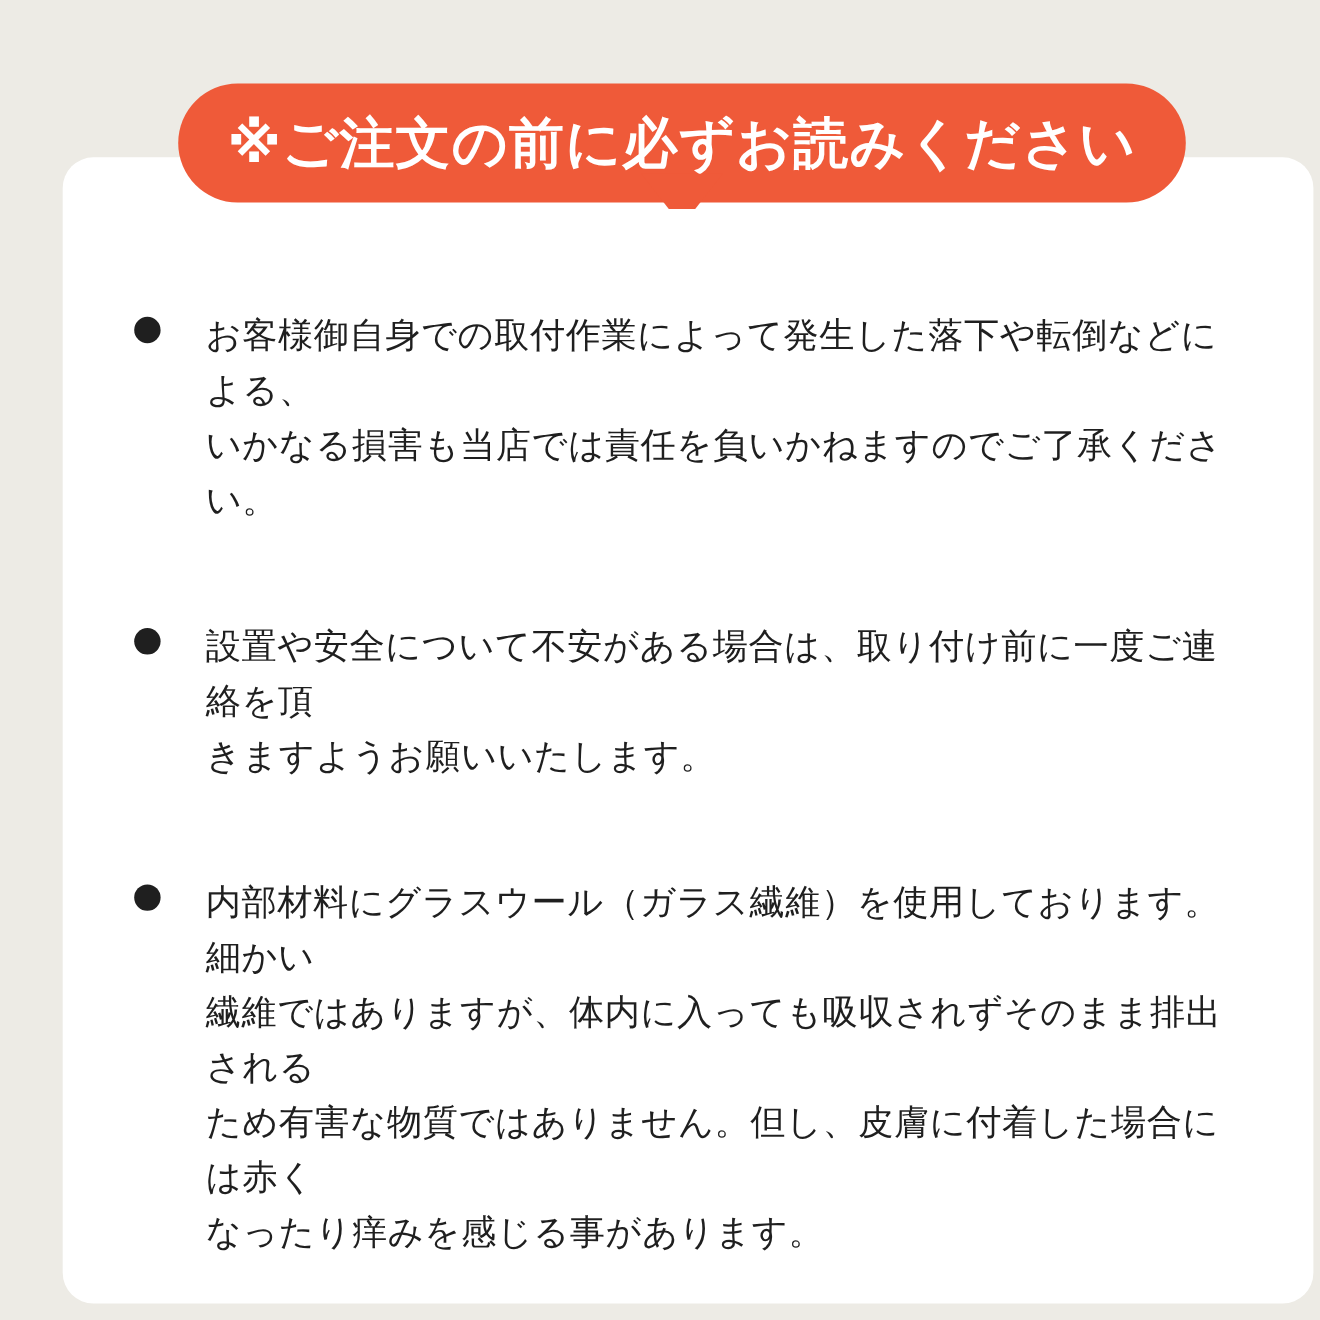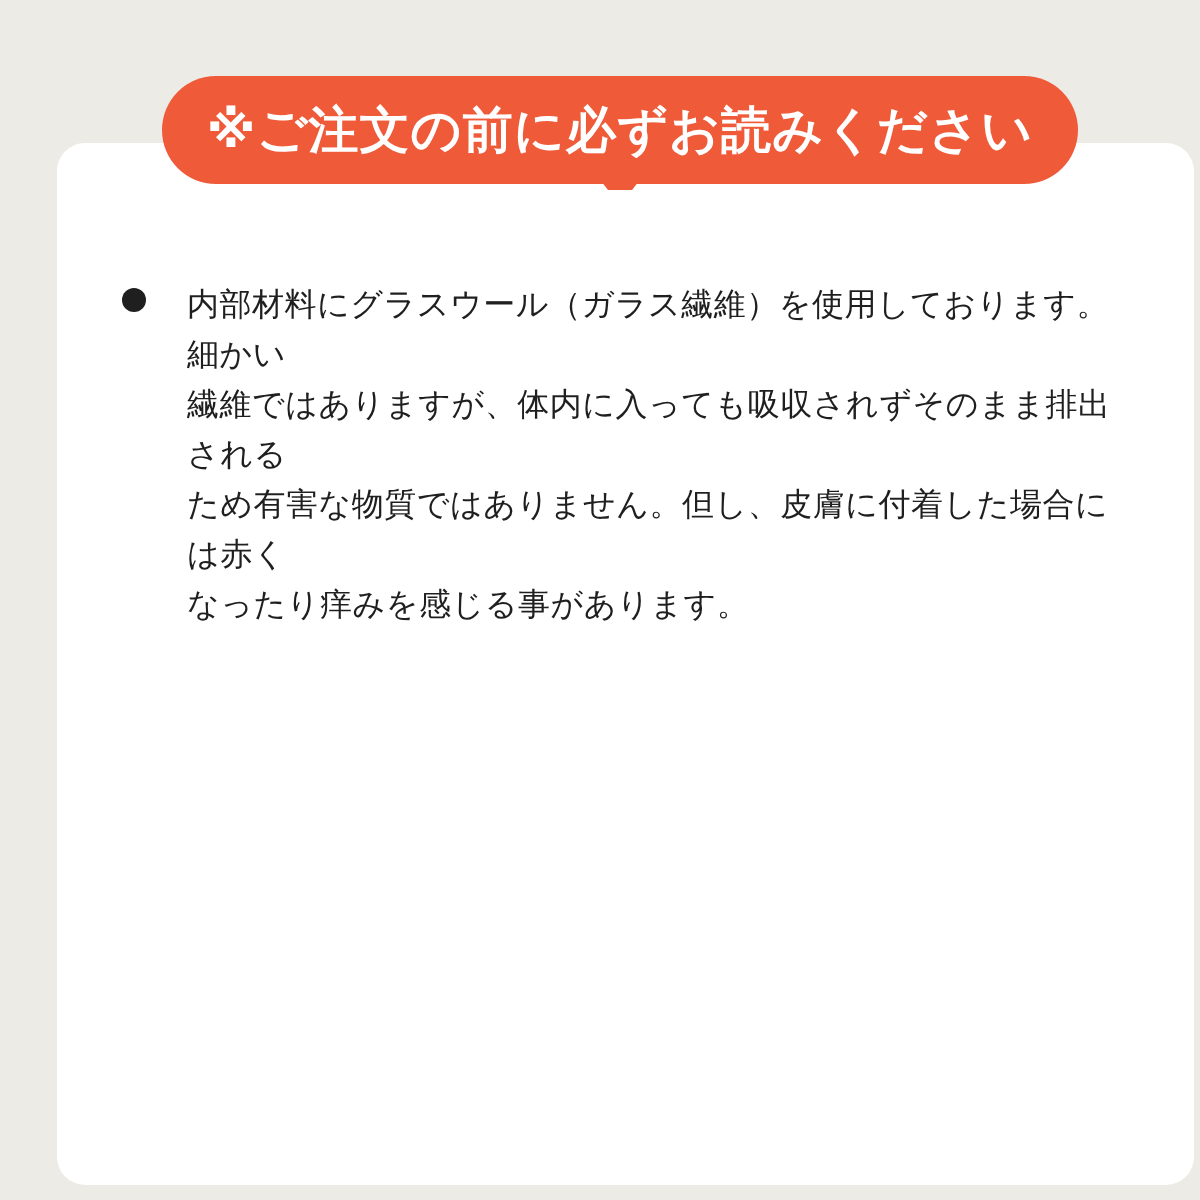--- a/index.html
+++ b/index.html
@@ -86,20 +86,30 @@
   <div class="card"></div>
 
   <div class="banner">
     <span class="banner-title">※ご注文の前に必ずお読みください</span>
     <span class="banner-tail"></span>
   </div>
 
   <ul class="notice-list">
     <li class="notice-item">
       <span class="dot"></span>
+      <span class="notice-text">お客様御自身での取付作業によって発生した落下や転倒などによる、
+いかなる損害も当店では責任を負いかねますのでご了承ください。</span>
+    </li>
+    <li class="notice-item">
+      <span class="dot"></span>
+      <span class="notice-text">設置や安全について不安がある場合は、取り付け前に一度ご連絡を頂
+きますようお願いいたします。</span>
+    </li>
+    <li class="notice-item">
+      <span class="dot"></span>
       <span class="notice-text">内部材料にグラスウール（ガラス繊維）を使用しております。細かい
 繊維ではありますが、体内に入っても吸収されずそのまま排出される
 ため有害な物質ではありません。但し、皮膚に付着した場合には赤く
 なったり痒みを感じる事があります。</span>
     </li>
   </ul>
 
 </div>
 
 </body></html>

